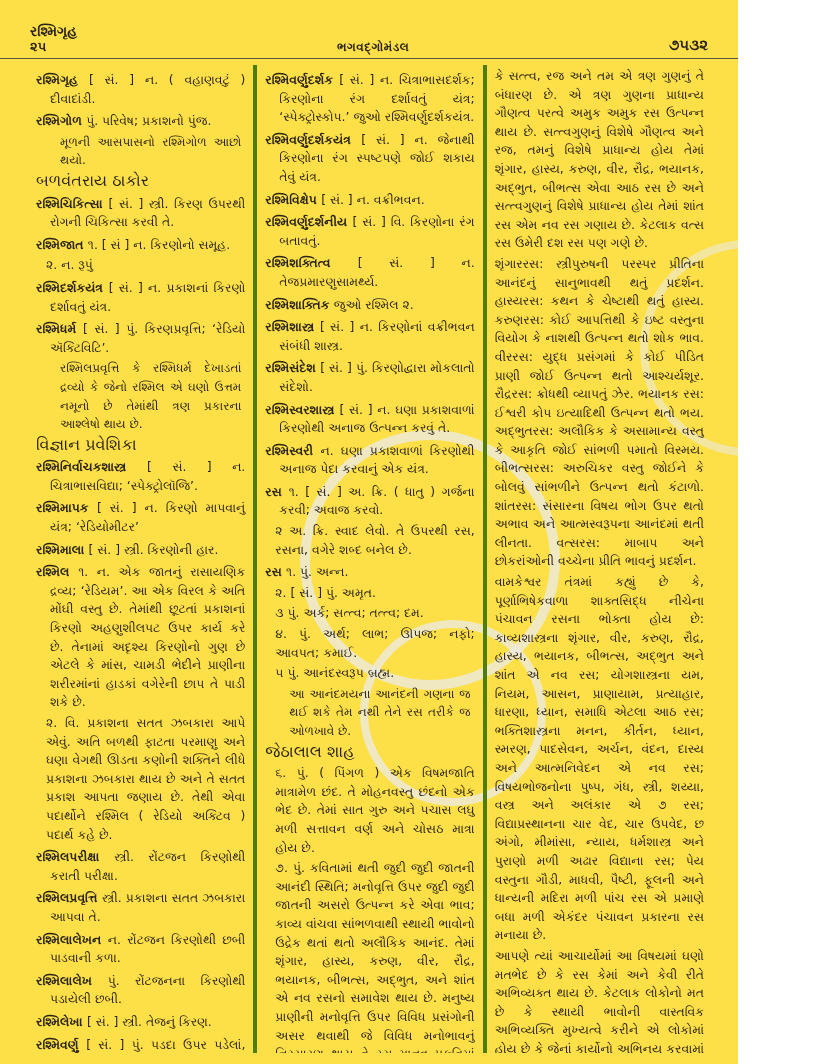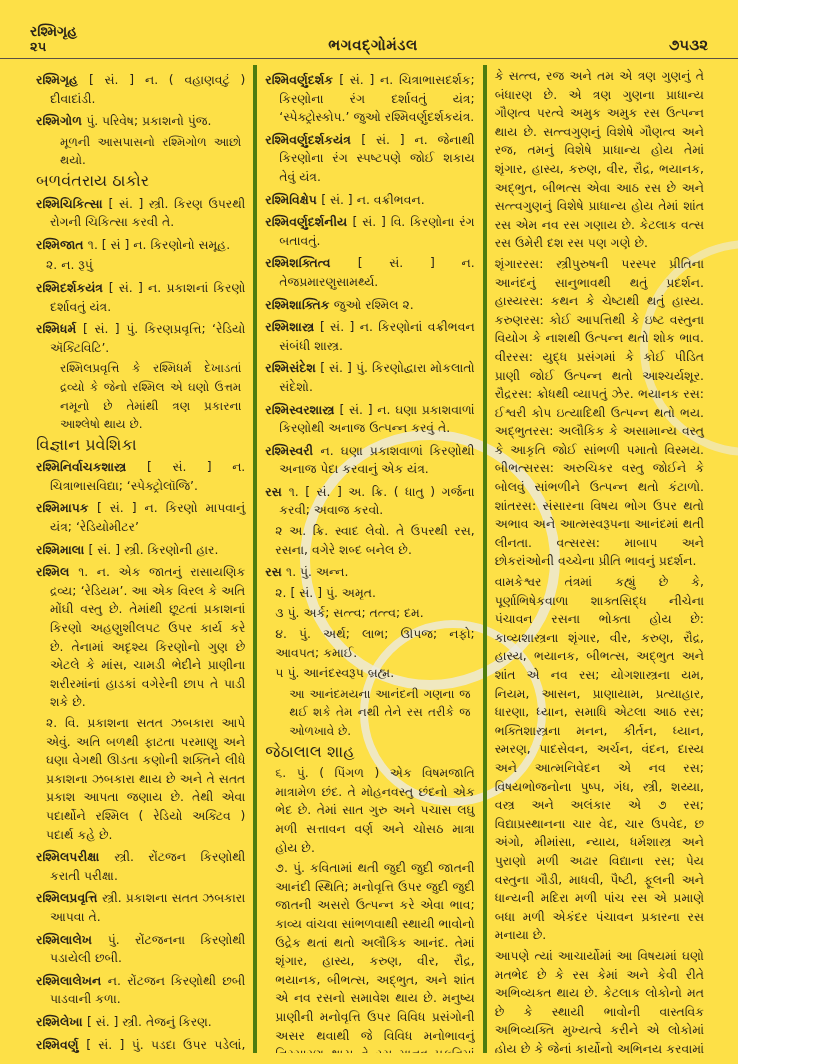--- a/index.html
+++ b/index.html
@@ -31,21 +31,21 @@
     display: flex;
     align-items: flex-end;
     justify-content: space-between;
     padding: 14px 30px 4px 30px;
     border-bottom: 1px solid #5a5244;
     height: 40px;
     box-sizing: content-box;
   }
   .header .catch { font-size: 14px; font-weight: bold; line-height: 1.1; }
   .header .catch .sub { font-weight: bold; font-size: 13px; }
-  .header .title { font-size: 15px; font-weight: bold; letter-spacing: .5px; }
+  .header .title { font-size: 12px; font-weight: bold; letter-spacing: .5px; }
   .header .pageno { font-size: 15px; font-weight: bold; }
 
   .columns {
     position: relative;
     display: flex;
     height: 988px;
     padding: 6px 26px 0 28px;
   }
   .column {
     flex: 1 1 0;
@@ -96,22 +96,22 @@
         <div class="block entry"><span class="headword">રશ્મિધર્મ </span>[ સં. ] પું. કિરણપ્રવૃત્તિ; ‘રેડિયો ઍક્ટિવિટિ’.</div>
         <div class="block quote">રશ્મિલપ્રવૃત્તિ કે રશ્મિધર્મ દેખાડતાં દ્રવ્યો કે જેનો રશ્મિલ એ ઘણો ઉત્તમ નમૂનો છે તેમાંથી ત્રણ પ્રકારના આશ્લેષો થાય છે.</div>
         <div class="block attrib">વિજ્ઞાન પ્રવેશિકા</div>
         <div class="block entry"><span class="headword">રશ્મિનિર્વાચકશાસ્ત્ર </span>[ સં. ] ન. ચિત્રાભાસવિદ્યા; ‘સ્પેક્ટ્રોલૉજિ’.</div>
         <div class="block entry"><span class="headword">રશ્મિમાપક </span>[ સં. ] ન. કિરણો માપવાનું યંત્ર; ‘રેડિયોમીટર’</div>
         <div class="block entry"><span class="headword">રશ્મિમાલા </span>[ સં. ] સ્ત્રી. કિરણોની હાર.</div>
         <div class="block entry"><span class="headword">રશ્મિલ </span>૧. ન. એક જાતનું રાસાયણિક દ્રવ્ય; ‘રેડિયમ’. આ એક વિરલ કે અતિ મોંઘી વસ્તુ છે. તેમાંથી છૂટતાં પ્રકાશનાં કિરણો અહણુશીલપટ ઉપર કાર્ય કરે છે. તેનામાં અદૃશ્ય કિરણોનો ગુણ છે એટલે કે માંસ, ચામડી ભેદીને પ્રાણીના શરીરમાંનાં હાડકાં વગેરેની છાપ તે પાડી શકે છે.</div>
         <div class="block cont">૨. વિ. પ્રકાશના સતત ઝબકારા આપે એવું. અતિ બળથી ફાટતા પરમાણુ અને ઘણા વેગથી ઊડતા કણોની શક્તિને લીધે પ્રકાશના ઝબકારા થાય છે અને તે સતત પ્રકાશ આપતા જણાય છે. તેથી એવા પદાર્થોને રશ્મિલ ( રેડિયો અક્ટિવ ) પદાર્થ કહે છે.</div>
         <div class="block entry"><span class="headword">રશ્મિલપરીક્ષા </span>સ્ત્રી. રોંટજન કિરણોથી કરાતી પરીક્ષા.</div>
         <div class="block entry"><span class="headword">રશ્મિલપ્રવૃત્તિ </span>સ્ત્રી. પ્રકાશના સતત ઝબકારા આપવા તે.</div>
+        <div class="block entry"><span class="headword">રશ્મિલાલેખન </span>ન. રોંટજન કિરણોથી છબી પાડવાની કળા.</div>
         <div class="block entry"><span class="headword">રશ્મિલાલેખ </span>પું. રોંટજનના કિરણોથી પડાયેલી છબી.</div>
-        <div class="block entry"><span class="headword">રશ્મિલાલેખન </span>ન. રોંટજન કિરણોથી છબી પાડવાની કળા.</div>
         <div class="block entry"><span class="headword">રશ્મિલેખા </span>[ સં. ] સ્ત્રી. તેજનું કિરણ.</div>
         <div class="block entry"><span class="headword">રશ્મિવર્ણુ </span>[ સં. ] પું. પડદા ઉપર પડેલાં, છબી પાડવાના દૂરબીનથી કે બીજી કોઈ પણ રીતે જોયેલાં અજવાળાનાં રંગબેરંગી કિરણ.</div>
       </div>
     <div class="column">
         <div class="block entry"><span class="headword">રશ્મિવર્ણુદર્શક </span>[ સં. ] ન. ચિત્રાભાસદર્શક; કિરણોના રંગ દર્શાવતું યંત્ર; ‘સ્પેક્ટ્રોસ્કોપ.’ જુઓ રશ્મિવર્ણુદર્શકયંત્ર.</div>
         <div class="block entry"><span class="headword">રશ્મિવર્ણુદર્શકયંત્ર </span>[ સં. ] ન. જેનાથી કિરણોના રંગ સ્પષ્ટપણે જોઈ શકાય તેવું યંત્ર.</div>
         <div class="block entry"><span class="headword">રશ્મિવિક્ષેપ </span>[ સં. ] ન. વક્રીભવન.</div>
         <div class="block entry"><span class="headword">રશ્મિવર્ણુદર્શનીય </span>[ સં. ] વિ. કિરણોના રંગ બતાવતું.</div>
         <div class="block entry"><span class="headword">રશ્મિશક્તિત્વ </span>[ સં. ] ન. તેજપ્રમારણુસામર્થ્ય.</div>
         <div class="block entry"><span class="headword">રશ્મિશાક્તિક </span>જુઓ રશ્મિલ ૨.</div>

